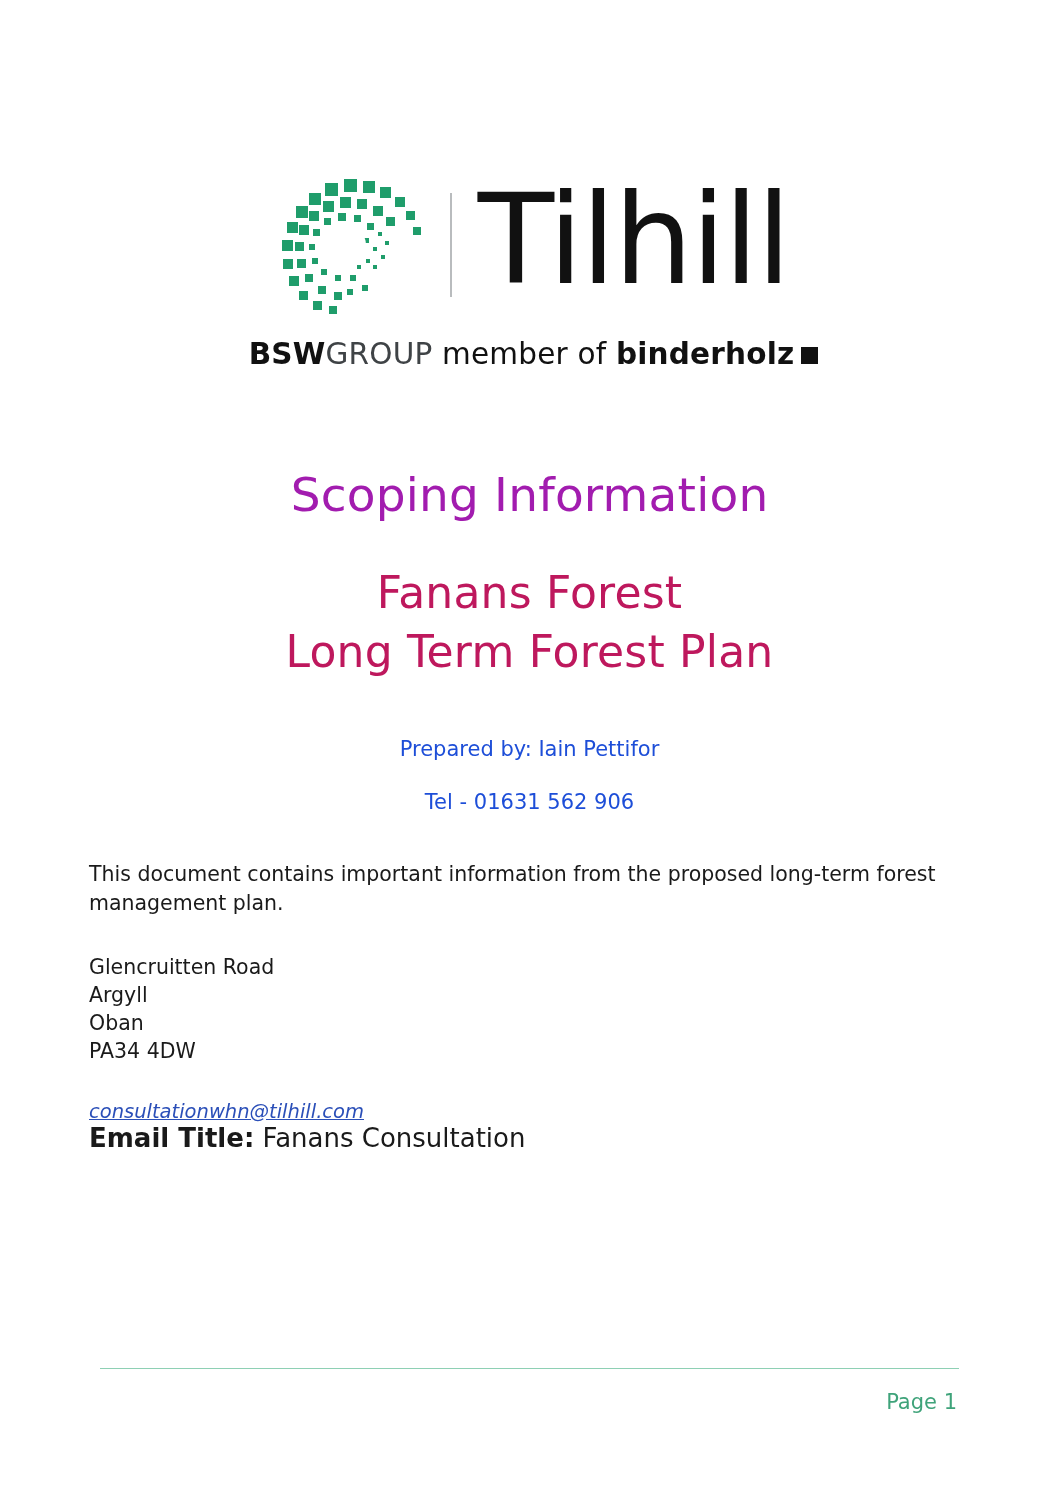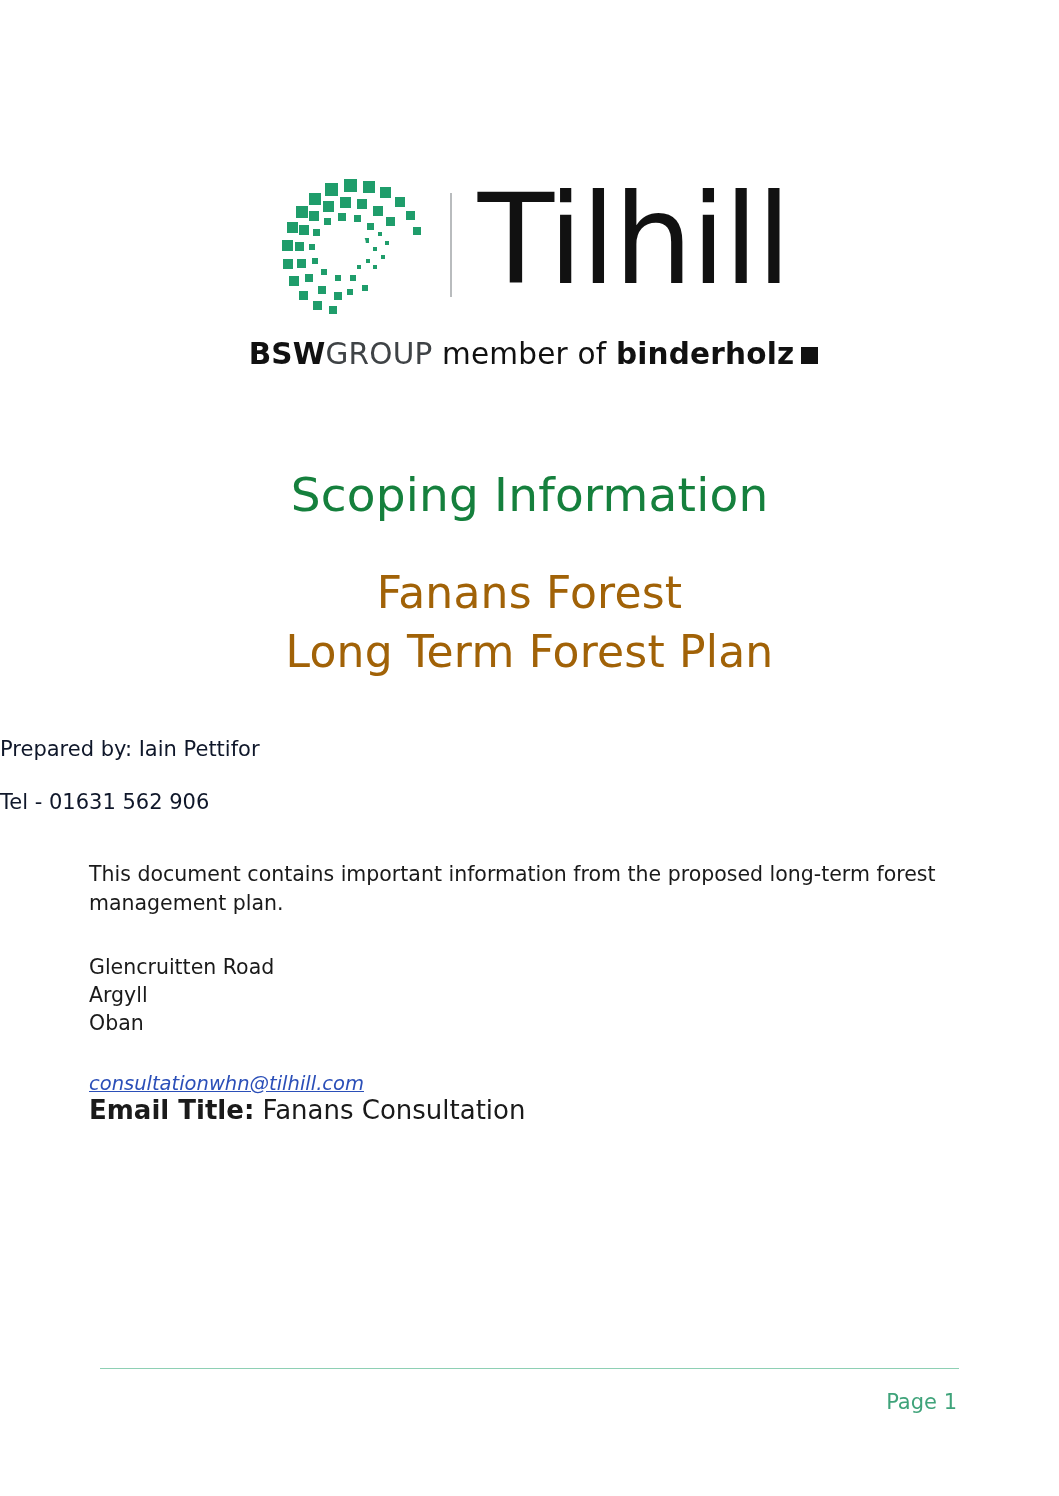--- a/index.html
+++ b/index.html
@@ -77,41 +77,42 @@
     height: 17px;
     background: #111111;
     margin-left: 7px;
     position: relative;
     top: 1px;
   }
 
   
   .title-1 {
     text-align: center;
-    color: #15803d;
+    color: #a21caf;
     font-size: 47px;
     font-weight: 400;
     margin-top: 96px;
     letter-spacing: 0.2px;
   }
   .title-2 {
     text-align: center;
-    color: #a16207;
+    color: #be185d;
     font-size: 44px;
     font-weight: 400;
     margin-top: 42px;
     line-height: 1.33;
     letter-spacing: 0.2px;
   }
 
   
   .meta {
+    text-align: center;
     font-size: 21px;
     margin-top: 56px;
-    color: #0f172a;
+    color: #1d4ed8;
   }
   .meta.second { margin-top: 29px; }
 
   
   .body-wrap {
     margin: 0 auto;
     width: 882px;
     padding-left: 1px;
   }
   .para {
@@ -254,20 +255,21 @@
 
   <div class="body-wrap">
 
     <div class="para first">This document contains important information from the proposed long-term forest management plan.</div>
 
 
     <div class="addr">
       <div>Glencruitten Road</div>
       <div>Argyll</div>
       <div>Oban</div>
+      <div>PA34 4DW</div>
     </div>
 
     <a class="email-link" href="#">consultationwhn@tilhill.com</a>
 
     <div class="email-title">
       <span class="bold">Email Title:</span><span> Fanans Consultation</span>
     </div>
   </div>
 
   <div class="footer">

